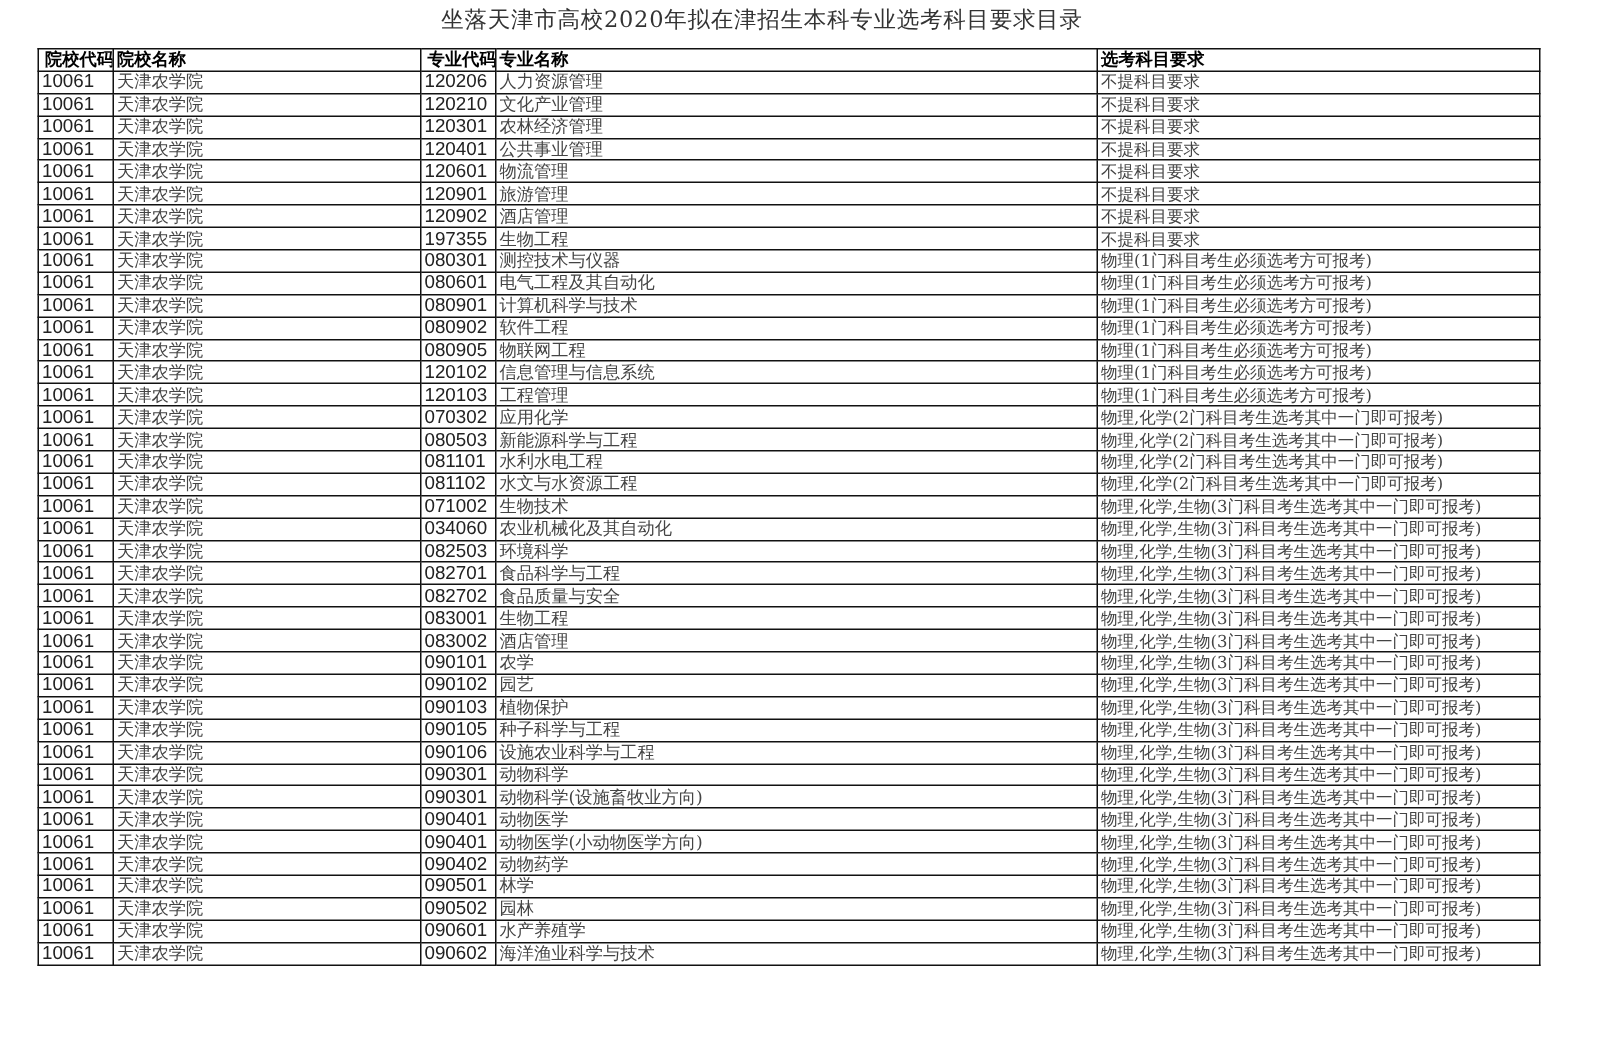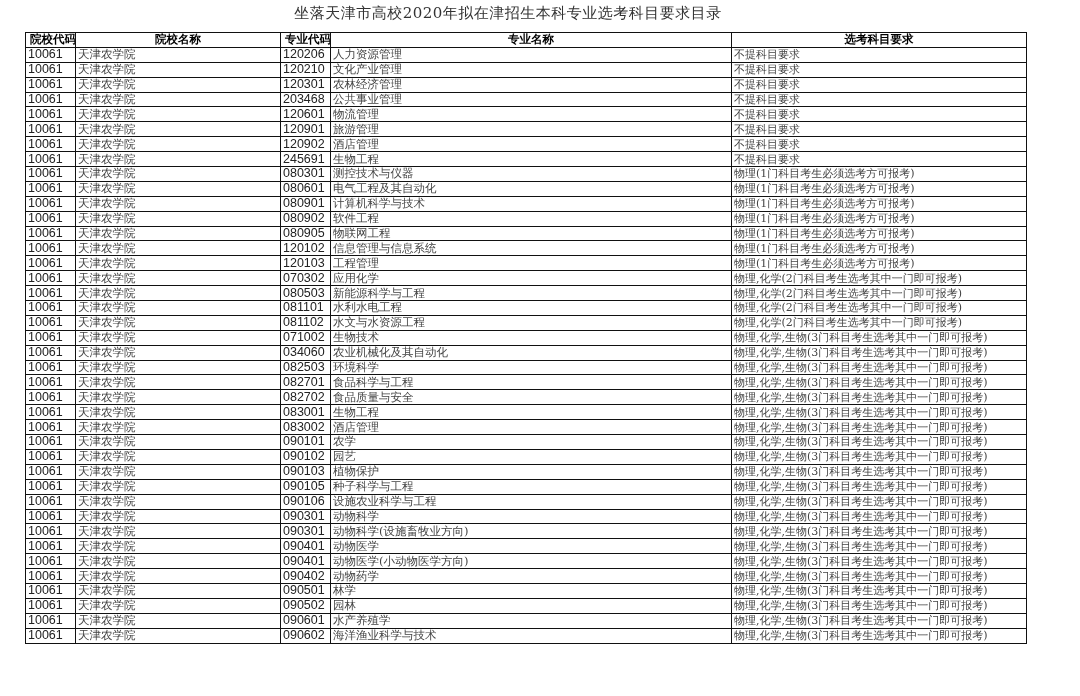--- a/index.html
+++ b/index.html
@@ -1,20 +1,20 @@
 <!DOCTYPE html>
 <html><head>
 <meta charset="utf-8">
 <style>
   html, body { margin: 0; padding: 0; background: #ffffff; }
   body { width: 1080px; height: 696px; position: relative; overflow: hidden; font-family: "DejaVu Serif", serif; }
   .title { position: absolute; top: 4px; left: 0; width: 1016px; text-align: center; font-size: 15px; color: #333; letter-spacing: 0.5px; font-family: "DejaVu Serif", serif; }
   table.grid { position: absolute; left: 25px; top: 32px; border-collapse: collapse; table-layout: fixed; width: 1001px; }
   table.grid th, table.grid td { border: 1.6px solid #111; padding: 0 2px; height: 13.9px; line-height: 13px; white-space: nowrap; overflow: hidden; }
-  table.grid th { font-family: "DejaVu Sans", sans-serif; font-weight: bold; font-size: 11.5px; text-align: center; color: #000; }
+  table.grid th { font-family: "DejaVu Sans", sans-serif; font-weight: bold; font-size: 11.5px; text-align: left; color: #000; }
   table.grid th.left { text-align: left; padding-left: 4px; }
   td.code { font-family: "Liberation Sans", sans-serif; font-size: 12.5px; color: #222; }
   td.cn { font-family: "DejaVu Serif", serif; font-size: 11.5px; color: #444; }
   td.req { font-family: "DejaVu Serif", serif; font-size: 11px; color: #444; }
 </style>
 </head>
 <body>
 
 <div class="title">坐落天津市高校2020年拟在津招生本科专业选考科目要求目录</div>
 
@@ -53,21 +53,21 @@
       <tr>
         <td class="code">10061</td>
         <td class="cn">天津农学院</td>
         <td class="code">120301</td>
         <td class="cn">农林经济管理</td>
         <td class="req">不提科目要求</td>
       </tr>
       <tr>
         <td class="code">10061</td>
         <td class="cn">天津农学院</td>
-        <td class="code">203468</td>
+        <td class="code">120401</td>
         <td class="cn">公共事业管理</td>
         <td class="req">不提科目要求</td>
       </tr>
       <tr>
         <td class="code">10061</td>
         <td class="cn">天津农学院</td>
         <td class="code">120601</td>
         <td class="cn">物流管理</td>
         <td class="req">不提科目要求</td>
       </tr>
@@ -81,21 +81,21 @@
       <tr>
         <td class="code">10061</td>
         <td class="cn">天津农学院</td>
         <td class="code">120902</td>
         <td class="cn">酒店管理</td>
         <td class="req">不提科目要求</td>
       </tr>
       <tr>
         <td class="code">10061</td>
         <td class="cn">天津农学院</td>
-        <td class="code">245691</td>
+        <td class="code">197355</td>
         <td class="cn">生物工程</td>
         <td class="req">不提科目要求</td>
       </tr>
       <tr>
         <td class="code">10061</td>
         <td class="cn">天津农学院</td>
         <td class="code">080301</td>
         <td class="cn">测控技术与仪器</td>
         <td class="req">物理(1门科目考生必须选考方可报考)</td>
       </tr>

